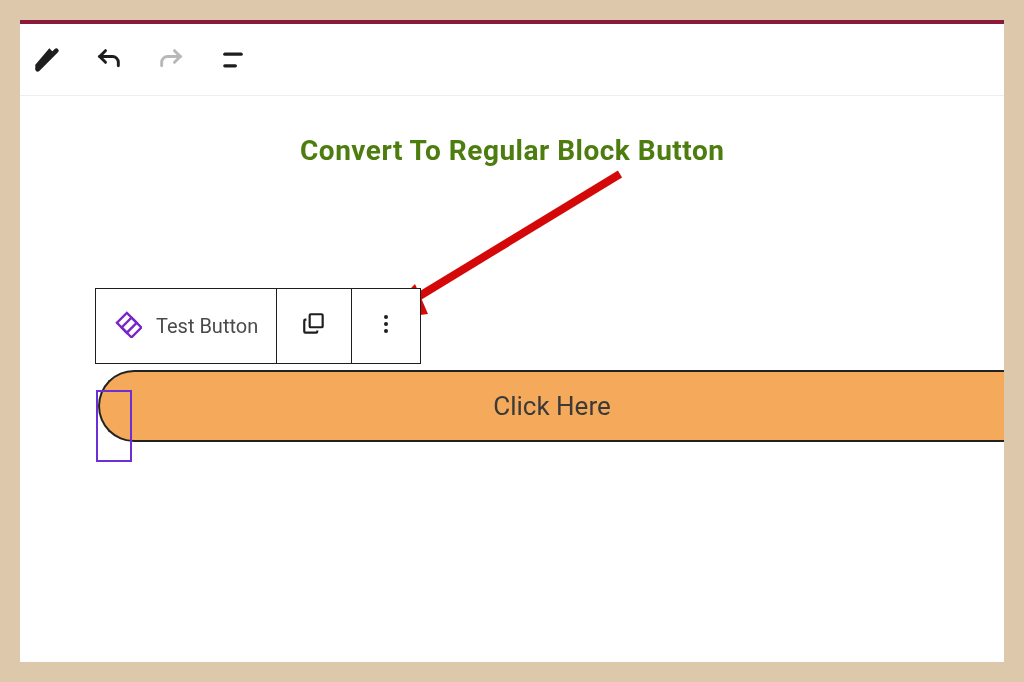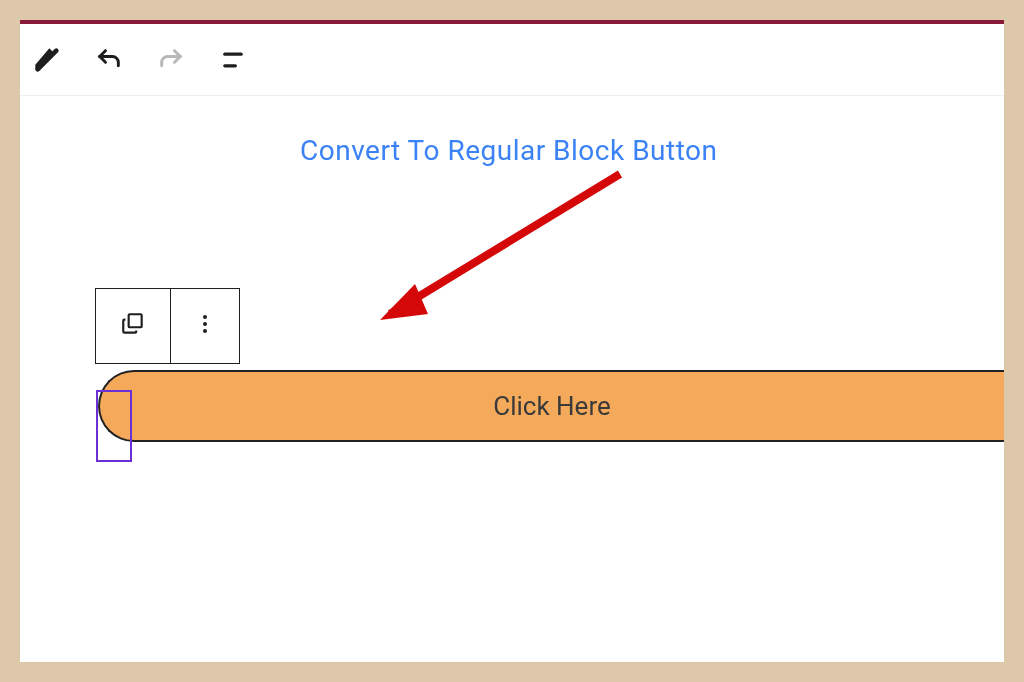--- a/index.html
+++ b/index.html
@@ -34,22 +34,22 @@
       align-items: center;
       justify-content: center;
       color: #1e1e1e;
     }
     .tb-icon.disabled { color: #b8b8b8; }
     .tb-icon svg { width: 28px; height: 28px; }
     .annotation {
       position: absolute;
       top: 110px;
       left: 280px;
-      color: #3b82f6;
-      font-weight: 400;
+      color: #4d7c0f;
+      font-weight: 700;
       font-size: 28px;
       letter-spacing: 0.5px;
     }
     .arrow-svg {
       position: absolute;
       left: 0;
       top: 0;
       pointer-events: none;
     }
     .block-toolbar {
@@ -147,20 +147,31 @@
     <defs>
       <marker id="ah" markerWidth="12" markerHeight="12" refX="3" refY="6" orient="auto">
         <path d="M0,0 L12,6 L0,12 L3,6 Z" fill="#d40808"></path>
       </marker>
     </defs>
     <line x1="600" y1="150" x2="370" y2="290" stroke="#d40808" stroke-width="8"></line>
     <polygon points="360,296 395,260 408,290" fill="#d40808"></polygon>
   </svg>
 
   <div class="block-toolbar">
+    <div class="bt-section">
+      <div class="bt-label">
+        <span class="reusable-icon">
+          <svg viewBox="0 0 24 24" fill="none" stroke="#7a24c7" stroke-width="2">
+            <rect x="5" y="5" width="12" height="12" transform="rotate(45 11 11)"></rect>
+            <rect x="9" y="9" width="12" height="12" transform="rotate(45 15 15)"></rect>
+          </svg>
+        </span>
+        <span>Test Button</span>
+      </div>
+    </div>
     <div class="bt-section" style="padding:0 24px;">
       <span class="copy-icon">
         <svg viewBox="0 0 24 24" fill="none" stroke="#1e1e1e" stroke-width="2">
           <rect x="8" y="3" width="12" height="12" rx="1"></rect>
           <path d="M5 8 H4 a1 1 0 0 0 -1 1 v10 a1 1 0 0 0 1 1 h10 a1 1 0 0 0 1 -1 v-1"></path>
         </svg>
       </span>
     </div>
     <div class="bt-section" style="padding:0 22px;">
       <span class="more-icon">

